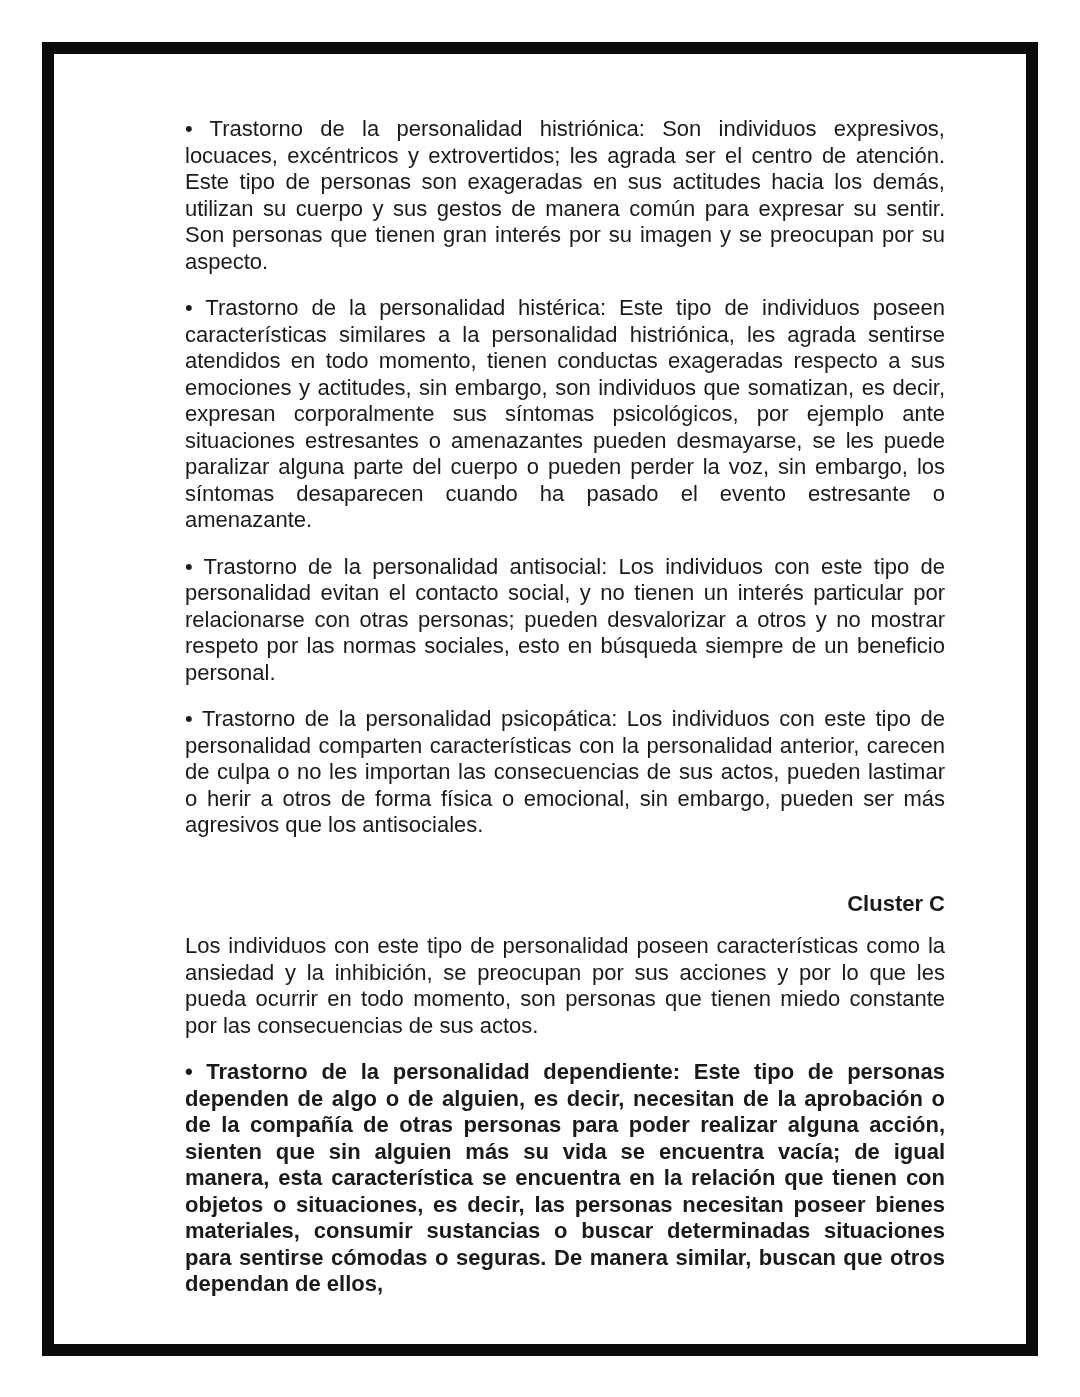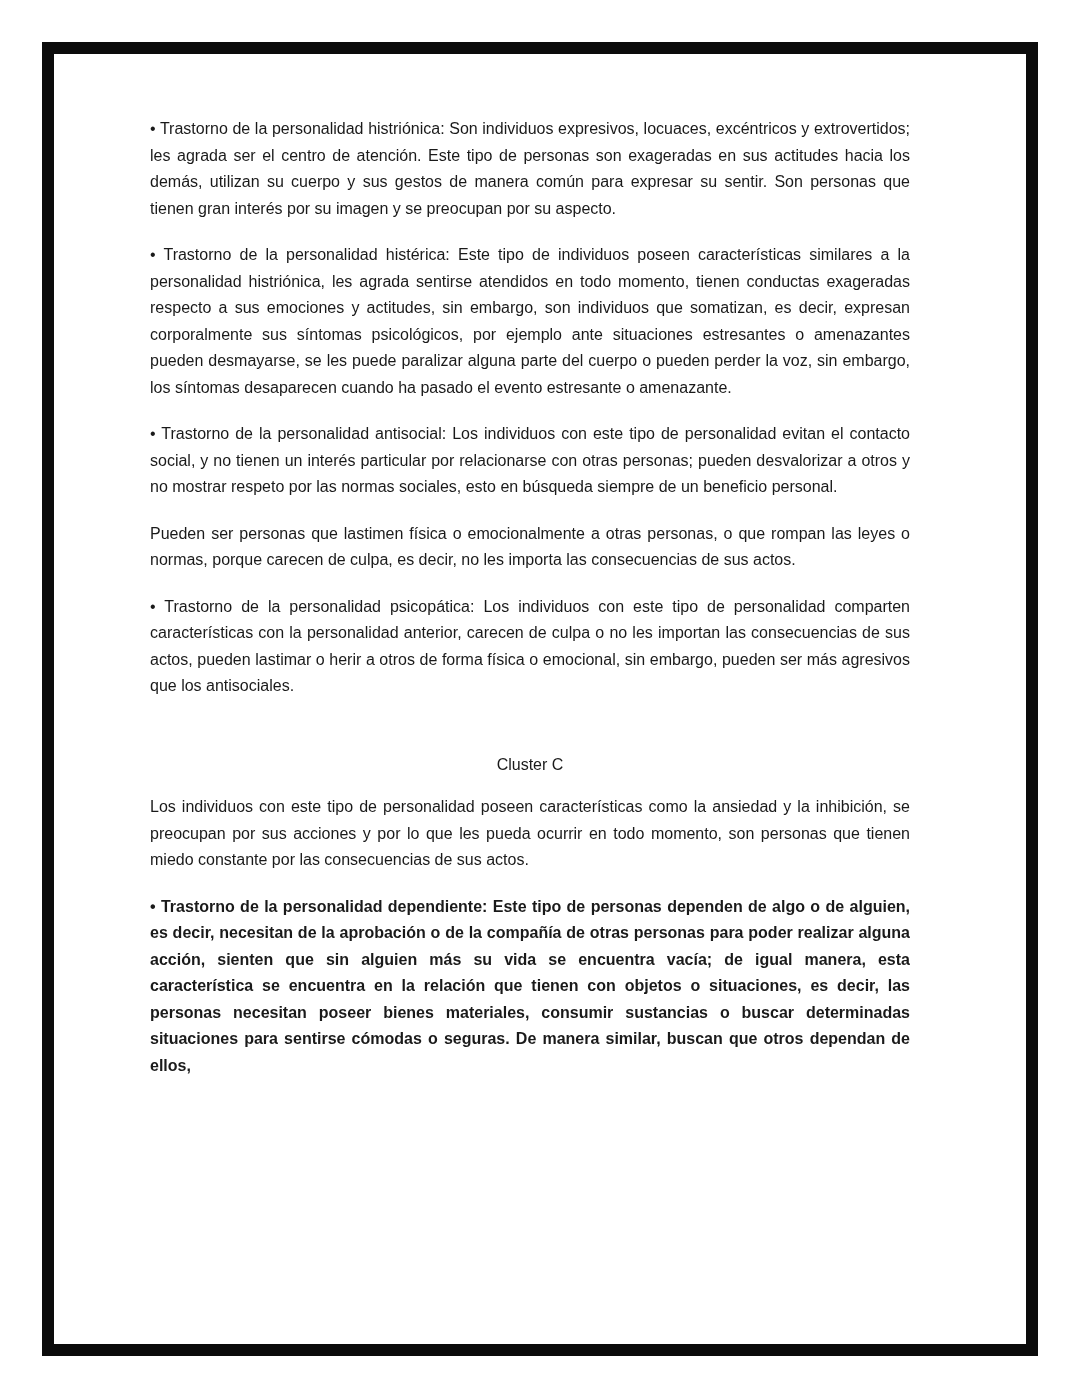--- a/index.html
+++ b/index.html
@@ -21,45 +21,46 @@
     height: 1314px;
     box-sizing: border-box;
     border: 12px solid #0b0b0b;
     background: #ffffff;
   }
   .document-content {
     box-sizing: border-box;
     width: 100%;
     height: 100%;
     padding: 62px 116px 0 96px;
-    font-size: 16px;
+    font-size: 22px;
     line-height: 26.5px;
     color: #1a1a1a;
     text-align: justify;
     overflow: hidden;
+    margin-left: 35px;
   }
   .document-content p {
     margin: 0 0 20px 0;
   }
   .section-heading {
     margin: 52px 0 16px 0 !important;
-    text-align: center;
+    text-align: right;
+    font-weight: bold;
   }
   .last-paragraph {
     margin-bottom: 0 !important;
     font-weight: bold;
   }
 </style>
 </head>
 <body>
 
 <div class="page-frame">
   <div class="document-content">
     <p>• Trastorno de la personalidad histriónica: Son individuos expresivos, locuaces, excéntricos y extrovertidos; les agrada ser el centro de atención. Este tipo de personas son exageradas en sus actitudes hacia los demás, utilizan su cuerpo y sus gestos de manera común para expresar su sentir. Son personas que tienen gran interés por su imagen y se preocupan por su aspecto.</p>
     <p>• Trastorno de la personalidad histérica: Este tipo de individuos poseen características similares a la personalidad histriónica, les agrada sentirse atendidos en todo momento, tienen conductas exageradas respecto a sus emociones y actitudes, sin embargo, son individuos que somatizan, es decir, expresan corporalmente sus síntomas psicológicos, por ejemplo ante situaciones estresantes o amenazantes pueden desmayarse, se les puede paralizar alguna parte del cuerpo o pueden perder la voz, sin embargo, los síntomas desaparecen cuando ha pasado el evento estresante o amenazante.</p>
     <p>• Trastorno de la personalidad antisocial: Los individuos con este tipo de personalidad evitan el contacto social, y no tienen un interés particular por relacionarse con otras personas; pueden desvalorizar a otros y no mostrar respeto por las normas sociales, esto en búsqueda siempre de un beneficio personal.</p>
-    <p>Pueden ser personas que lastimen física o emocionalmente a otras personas, o que rompan las leyes o normas, porque carecen de culpa, es decir, no les importa las consecuencias de sus actos.</p>
     <p>• Trastorno de la personalidad psicopática: Los individuos con este tipo de personalidad comparten características con la personalidad anterior, carecen de culpa o no les importan las consecuencias de sus actos, pueden lastimar o herir a otros de forma física o emocional, sin embargo, pueden ser más agresivos que los antisociales.</p>
     <p class="section-heading">Cluster C</p>
     <p>Los individuos con este tipo de personalidad poseen características como la ansiedad y la inhibición, se preocupan por sus acciones y por lo que les pueda ocurrir en todo momento, son personas que tienen miedo constante por las consecuencias de sus actos.</p>
     <p class="last-paragraph">• Trastorno de la personalidad dependiente: Este tipo de personas dependen de algo o de alguien, es decir, necesitan de la aprobación o de la compañía de otras personas para poder realizar alguna acción, sienten que sin alguien más su vida se encuentra vacía; de igual manera, esta característica se encuentra en la relación que tienen con objetos o situaciones, es decir, las personas necesitan poseer bienes materiales, consumir sustancias o buscar determinadas situaciones para sentirse cómodas o seguras. De manera similar, buscan que otros dependan de ellos,</p>
   </div>
 </div>
 
 </body></html>

